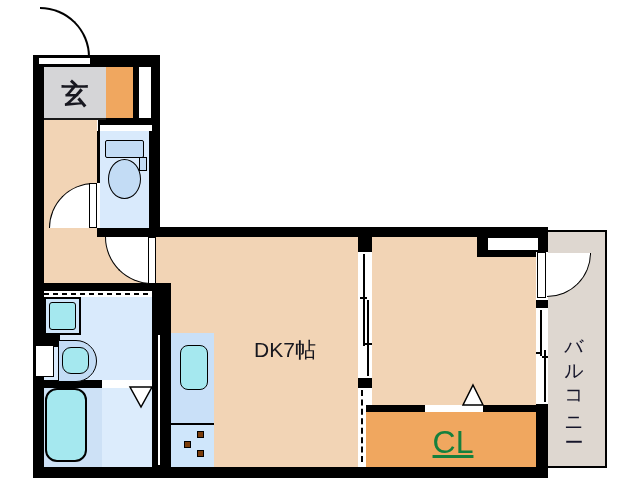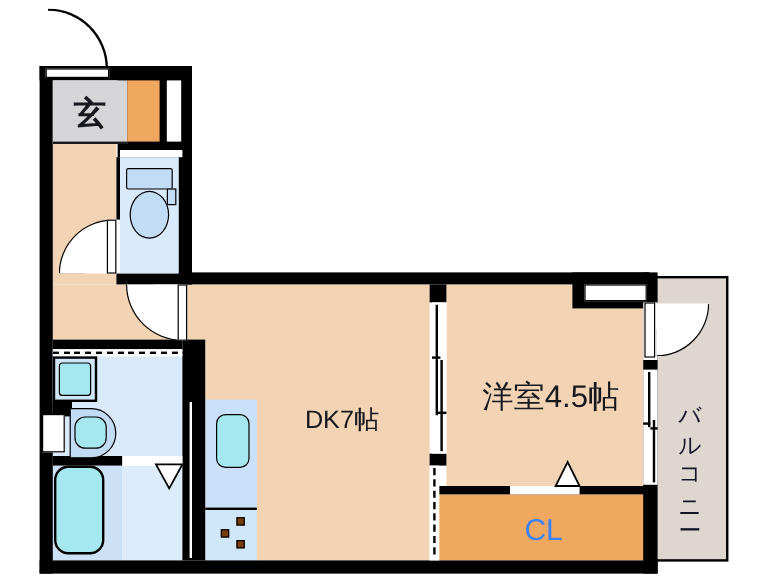--- a/index.html
+++ b/index.html
@@ -94,21 +94,21 @@
   .basin-bowl{left:62px;top:347px;width:27px;height:27px;background:#a5e8ef;border-radius:9px;}
   .tub{left:45px;top:388px;width:42px;height:74px;background:#a5e8ef;border:2px solid #000;border-radius:12px;}
   .sink{left:180px;top:345px;width:28px;height:45px;background:#a5e8ef;border-radius:8px;}
   .burner{width:7px;height:7px;background:#7a3c0a;border:1px solid #000;position:absolute;}
   .b1{left:197px;top:431px;} .b2{left:184px;top:441px;} .b3{left:197px;top:450px;}
 
   
   .lab-genkan{left:44px;top:67px;width:62px;height:53px;font-size:27px;font-weight:bold;}
   .lab-dk{left:205px;top:334px;width:160px;height:32px;font-size:21px;}
   .lab-yo{left:379px;top:314px;width:160px;height:32px;font-size:26px;}
-  .lab-cl{left:393px;top:427px;width:120px;height:30px;font-size:25px;color:#3b82f6;}
+  .lab-cl{left:393px;top:427px;width:120px;height:30px;font-size:32px;color:#15803d;text-decoration:underline;}
   .lab-balc{left:553px;top:305px;width:42px;height:152px;font-size:19px;color:#15152a;
             writing-mode:vertical-rl;text-orientation:upright;letter-spacing:5px;
             display:flex;align-items:center;justify-content:center;}
   svg.tri{position:absolute;overflow:visible;}
 </style>
 </head>
 <body>
 
 <div id="plan">
 
@@ -193,17 +193,16 @@
 
   <svg class="tri" style="left:129px;top:386px;" width="24" height="23">
     <polygon points="1,1 23,1 12,21" fill="#ffffff" stroke="#000000" stroke-width="1.5"></polygon>
   </svg>
   <svg class="tri" style="left:461px;top:384px;" width="24" height="23">
     <polygon points="12,1 22,21 2,21" fill="#ffffff" stroke="#000000" stroke-width="1.5"></polygon>
   </svg>
 
   <div class="abs label lab-genkan">玄</div>
   <div class="abs label lab-dk">DK7帖</div>
-  <div class="abs label lab-yo">洋室4.5帖</div>
   <div class="abs label lab-cl">CL</div>
   <div class="abs lab-balc">バルコニー</div>
 
 </div>
 
 </body></html>

